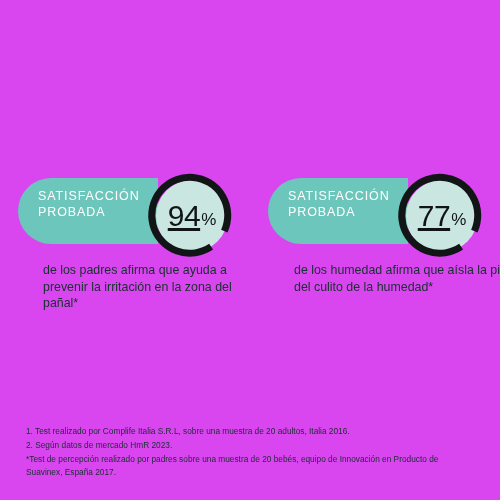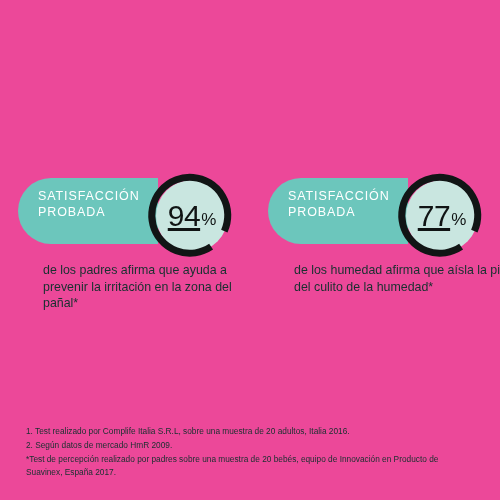--- a/index.html
+++ b/index.html
@@ -10,21 +10,21 @@
     width: 500px;
     height: 500px;
     background: #bfe0da;
     font-family: "Liberation Sans", sans-serif;
     overflow: hidden;
     position: relative;
   }
   .infographic {
     position: absolute;
     inset: 0;
-    background: #ec4899;
+    background: #d946ef;
   }
 
   
   .panels {
     position: absolute;
     top: 170px;
     left: 0;
     width: 500px;
     height: 150px;
   }
@@ -184,17 +184,17 @@
         </div>
       </div>
 
       <div class="desc">de los humedad afirma que aísla la piel del culito de la humedad*</div>
     </div>
 
   </div>
 
   <div class="footnotes">
     <p class="footnote">1. Test realizado por Complife Italia S.R.L, sobre una muestra de 20 adultos, Italia 2016.</p>
-    <p class="footnote">2. Según datos de mercado HmR 2009.</p>
+    <p class="footnote">2. Según datos de mercado HmR 2023.</p>
     <p class="footnote">*Test de percepción realizado por padres sobre una muestra de 20 bebés, equipo de Innovación en Producto de Suavinex, España 2017.</p>
   </div>
 
 </div>
 
 </body></html>

